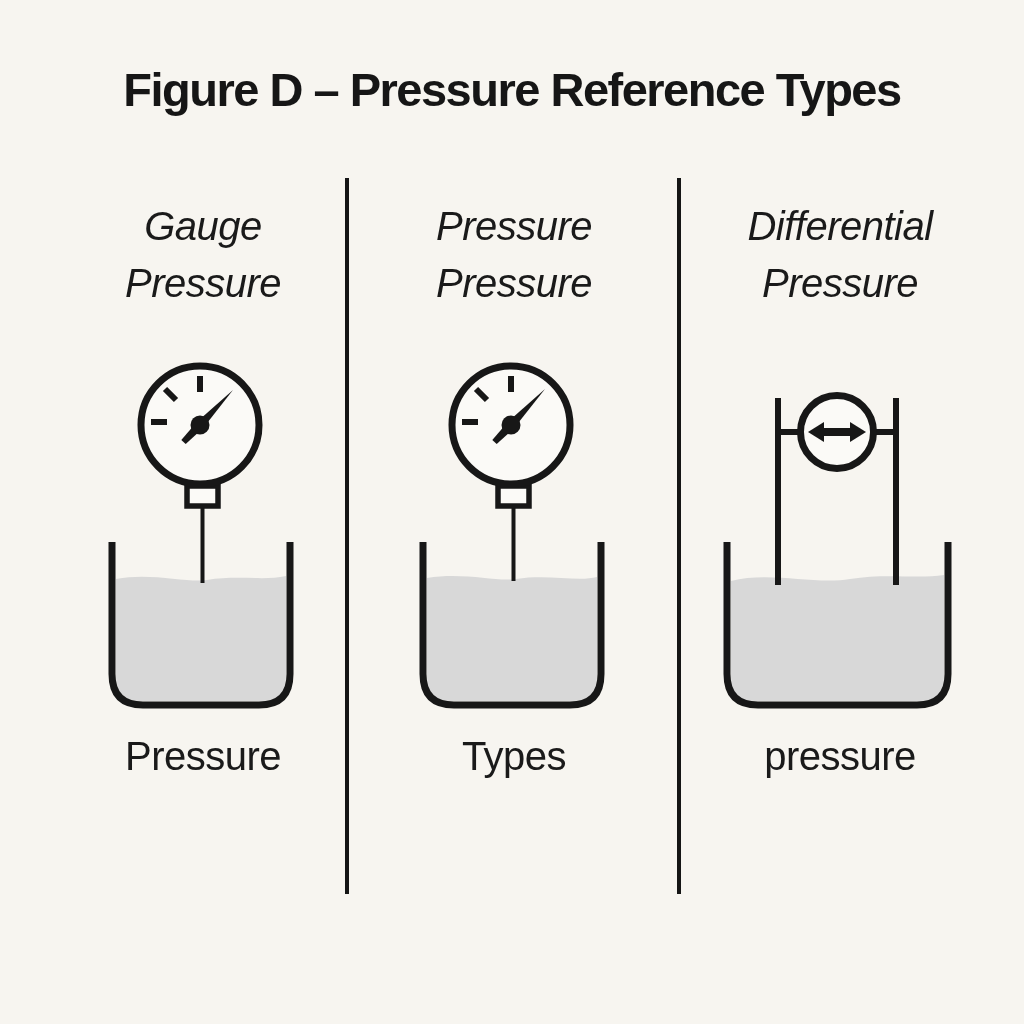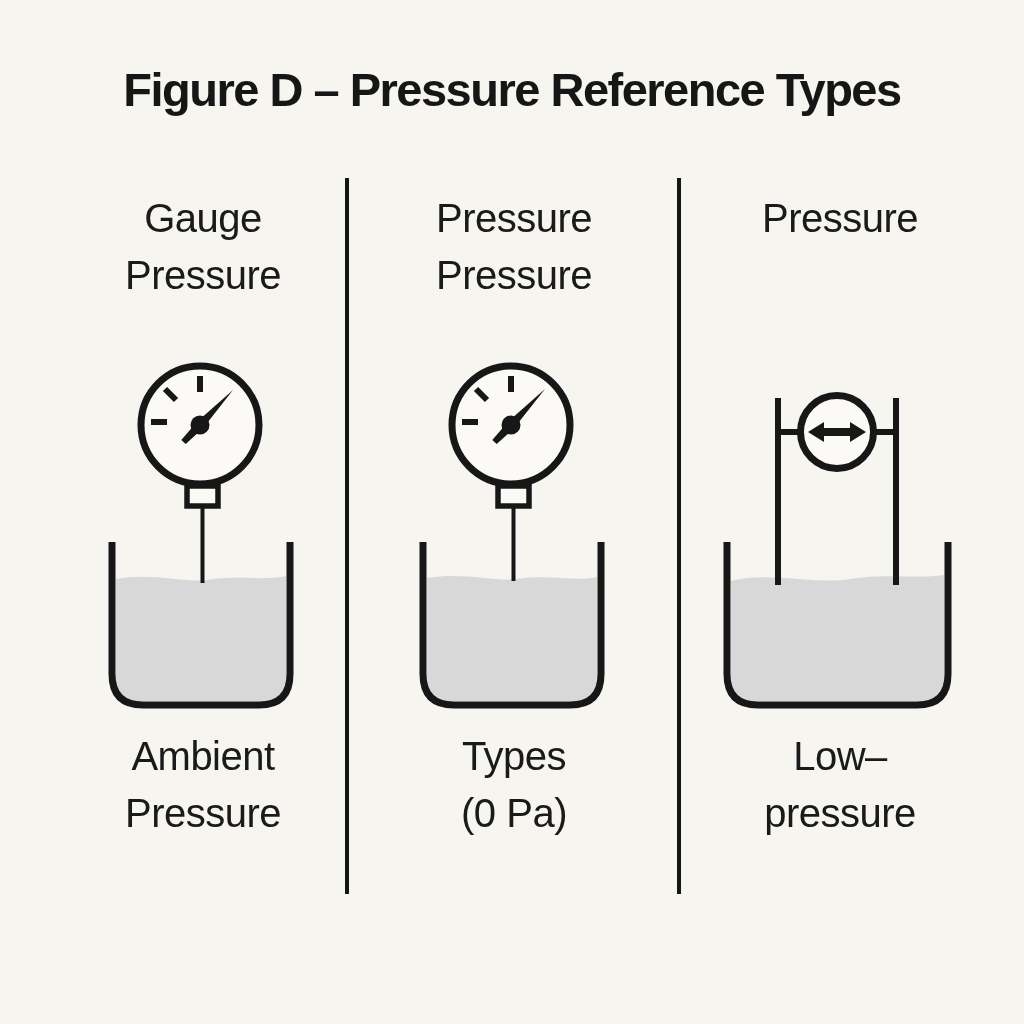--- a/index.html
+++ b/index.html
@@ -39,21 +39,21 @@
   .divider.d1 { left: 345px; }
   .divider.d2 { left: 677px; }
   .col-header, .col-label {
     position: absolute;
     text-align: center;
     font-size: 40px;
     line-height: 57px;
     letter-spacing: -0.5px;
     color: #1a1a1a;
   }
-  .col-header { top: 190px; }
+  .col-header { top: 198px; font-style: italic; }
   .col-label  { top: 728px; }
   .c1 { left: 33px;  width: 340px; }
   .c2 { left: 366px; width: 296px; }
   .c3 { left: 688px; width: 304px; }
   .col-header span, .col-label span { display: block; }
   .art {
     position: absolute;
     top: 352px;
   }
   .art.a1 { left: 95px; }
@@ -86,21 +86,20 @@
       <circle cx="105" cy="73" r="59" fill="#fbfaf7" stroke="#171717" stroke-width="7"></circle>
       <line x1="105" y1="24" x2="105" y2="40" stroke="#171717" stroke-width="6"></line>
       <line x1="70" y1="37" x2="81" y2="48" stroke="#171717" stroke-width="6"></line>
       <line x1="56" y1="70" x2="72" y2="70" stroke="#171717" stroke-width="6"></line>
       <polygon points="138,38 108.2,76.1 90.7,92.1 86.3,87.9 101.8,69.9" fill="#171717"></polygon>
       <circle cx="105" cy="73" r="9.5" fill="#171717"></circle>
     </g>
   </svg>
 
   <div class="col-label c1">
-    <span>Ambient</span>
     <span>Pressure</span>
   </div>
 
   <div class="col-header c2">
     <span>Pressure</span>
     <span>Pressure</span>
   </div>
 
   <svg class="art a2" width="215" height="365" viewBox="0 0 215 365">
     <g>
@@ -114,24 +113,24 @@
       <line x1="105" y1="24" x2="105" y2="40" stroke="#171717" stroke-width="6"></line>
       <line x1="70" y1="37" x2="81" y2="48" stroke="#171717" stroke-width="6"></line>
       <line x1="56" y1="70" x2="72" y2="70" stroke="#171717" stroke-width="6"></line>
       <polygon points="139,37 108.2,76.1 90.7,92.1 86.3,87.9 101.8,69.9" fill="#171717"></polygon>
       <circle cx="105" cy="73" r="9.5" fill="#171717"></circle>
     </g>
   </svg>
 
   <div class="col-label c2">
     <span>Types</span>
-    <span>(0 Pa)</span>
   </div>
 
   <div class="col-header c3">
+    <span>Differential</span>
     <span>Pressure</span>
   </div>
 
   <svg class="art a3" width="235" height="365" viewBox="0 0 235 365">
     <g>
       <path d="M11,229 C50,219 95,233 130,227 C165,221 197,227 224,223 L224,325 Q224,349 200,349 L35,349 Q11,349 11,325 Z" fill="#d8d8d8"></path>
     </g>
     <line x1="58" y1="46" x2="58" y2="233" stroke="#171717" stroke-width="6"></line>
     <line x1="176" y1="46" x2="176" y2="233" stroke="#171717" stroke-width="6"></line>
     <path d="M7,190 L7,322 Q7,353 38,353 L197,353 Q228,353 228,322 L228,190" fill="none" stroke="#171717" stroke-width="7"></path>
@@ -139,17 +138,16 @@
       <line x1="58" y1="80" x2="84" y2="80" stroke="#171717" stroke-width="6"></line>
       <line x1="150" y1="80" x2="176" y2="80" stroke="#171717" stroke-width="6"></line>
       <circle cx="117" cy="80" r="36.5" fill="#fbfaf7" stroke="#171717" stroke-width="7"></circle>
       <line x1="100" y1="80" x2="134" y2="80" stroke="#171717" stroke-width="8"></line>
       <polygon points="88,80 104,70 104,90" fill="#171717"></polygon>
       <polygon points="146,80 130,70 130,90" fill="#171717"></polygon>
     </g>
   </svg>
 
   <div class="col-label c3">
-    <span>Low–</span>
     <span>pressure</span>
   </div>
 
 </div>
 
 </body></html>

